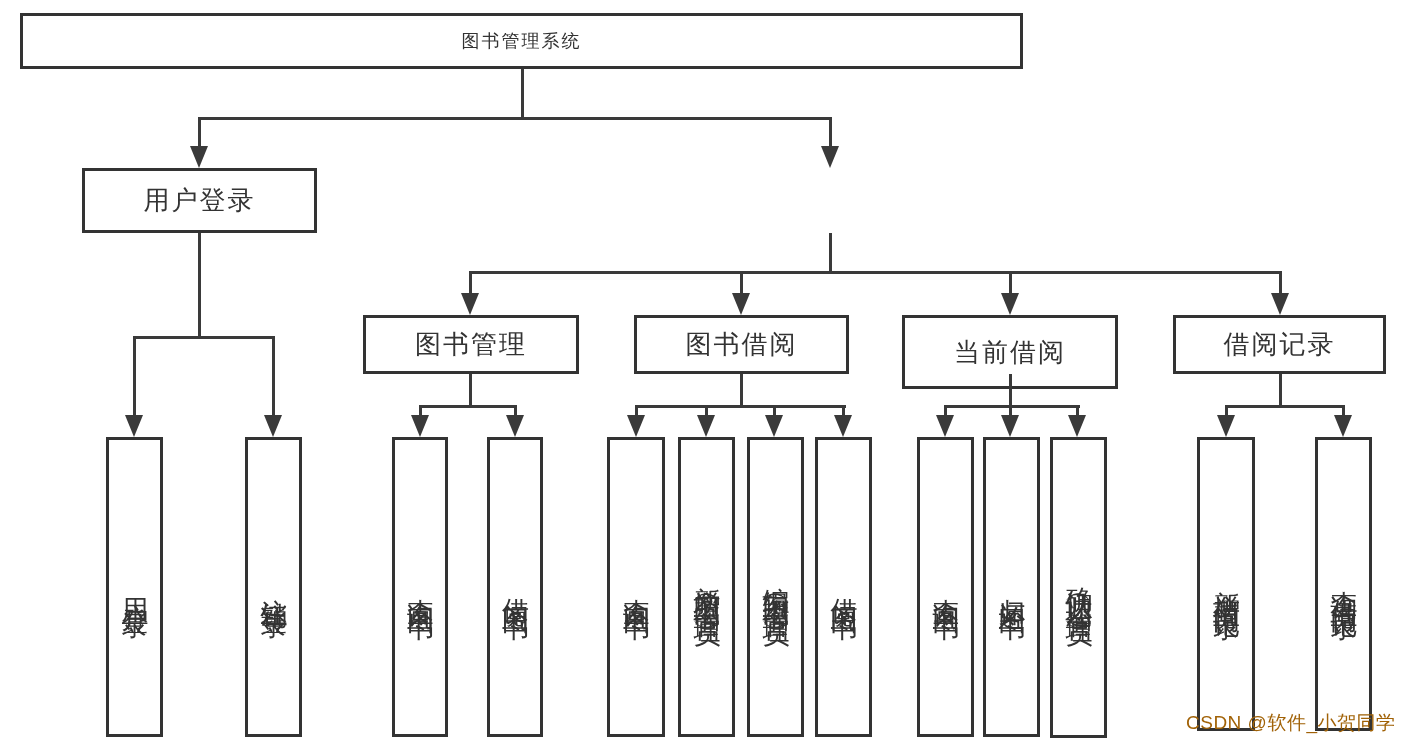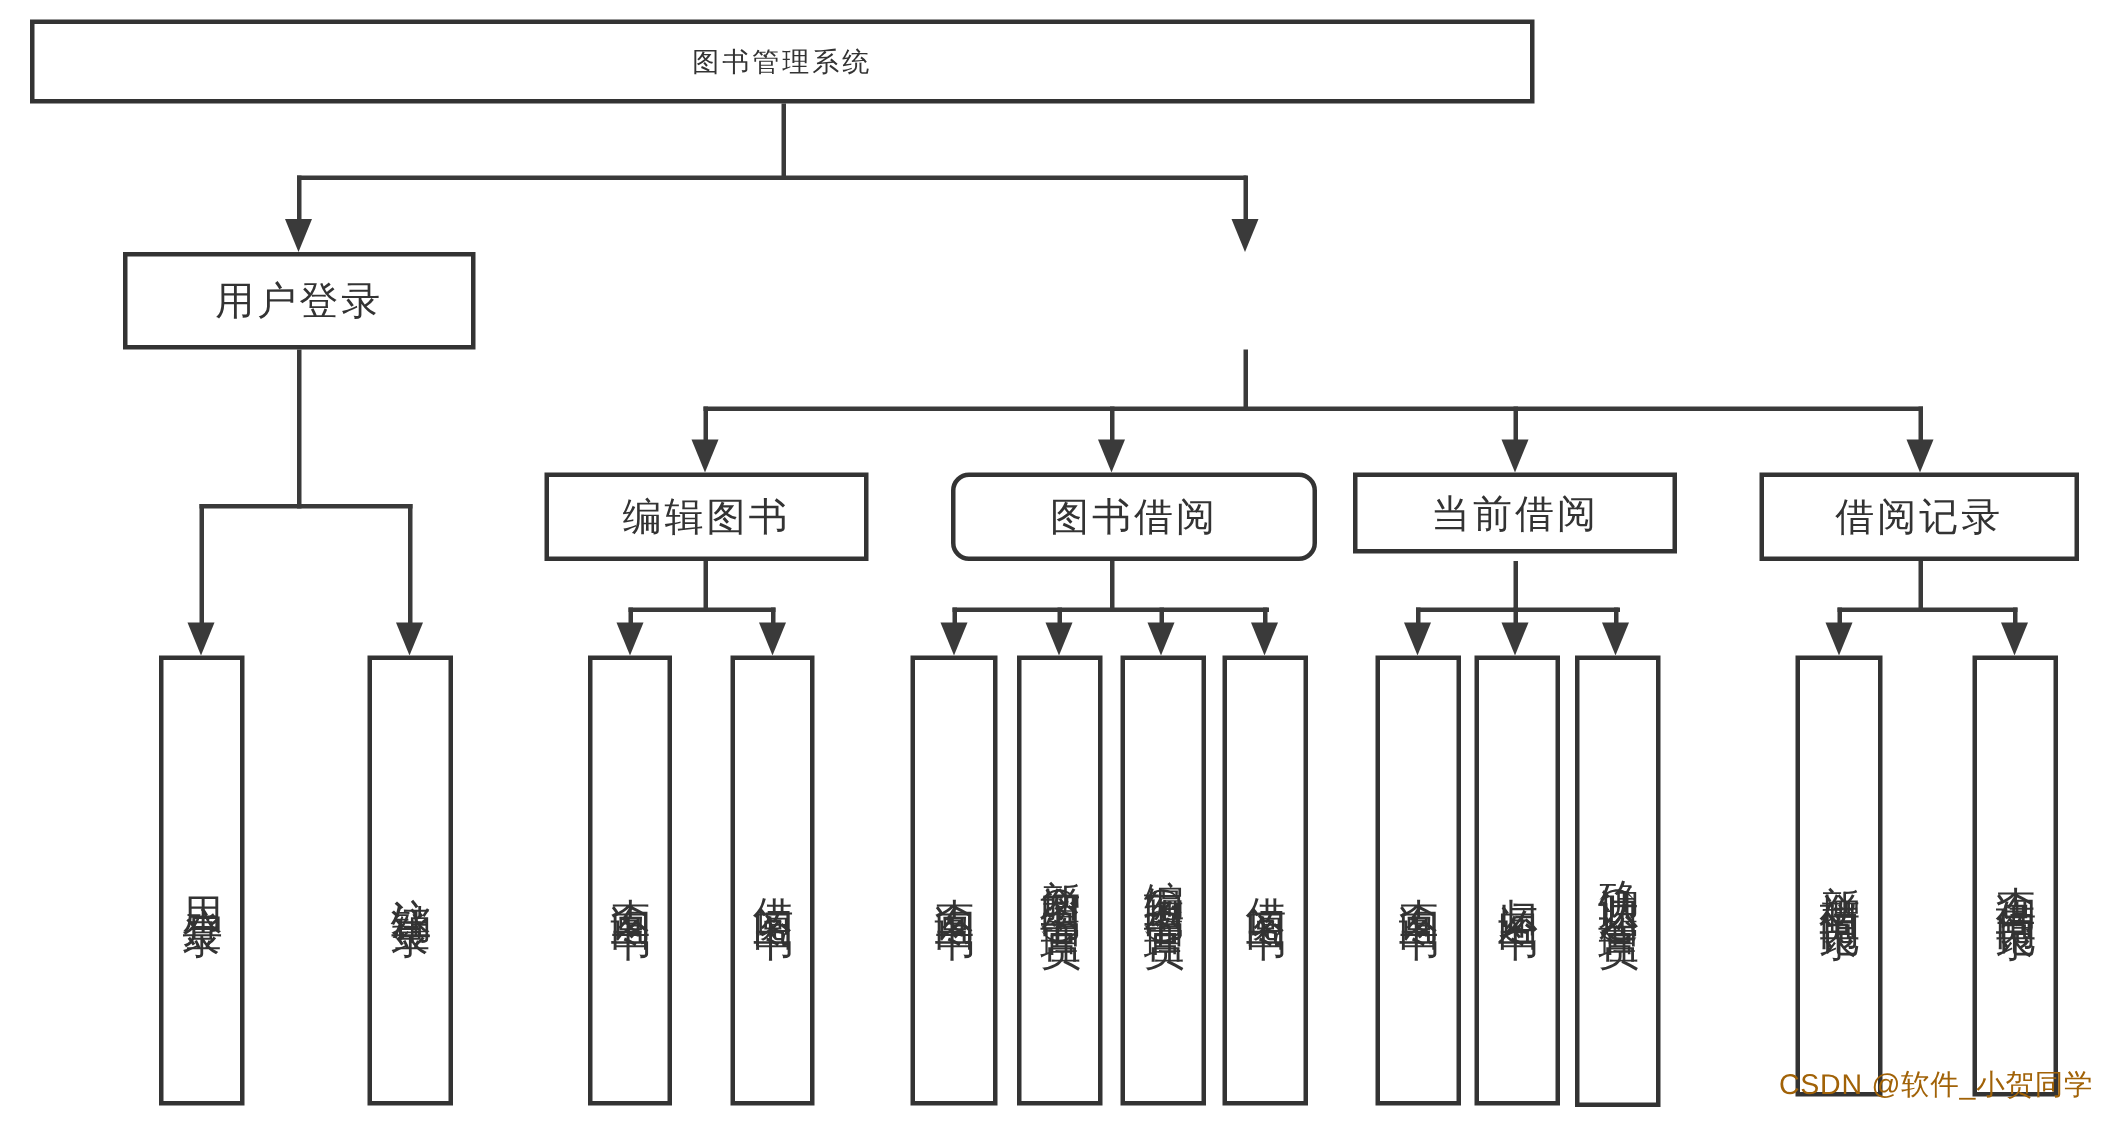--- a/index.html
+++ b/index.html
@@ -88,26 +88,26 @@
   <div class="vl" style="left:469px;top:271px;height:25px;"></div>
   <div class="ar" style="left:461px;top:293px;"></div>
   <div class="vl" style="left:740px;top:271px;height:25px;"></div>
   <div class="ar" style="left:732px;top:293px;"></div>
   <div class="vl" style="left:1009px;top:271px;height:25px;"></div>
   <div class="ar" style="left:1001px;top:293px;"></div>
   <div class="vl" style="left:1279px;top:271px;height:25px;"></div>
   <div class="ar" style="left:1271px;top:293px;"></div>
 
   <div class="box" style="left:363px;top:315px;width:216px;height:59px;">
-    <span class="h-label">编辑图书</span>
+    <span class="h-label">图书管理</span>
   </div>
-  <div class="box" style="left:634px;top:315px;width:244px;height:59px;border-radius:12px;">
+  <div class="box" style="left:634px;top:315px;width:215px;height:59px;">
     <span class="h-label">图书借阅</span>
   </div>
-  <div class="box" style="left:902px;top:315px;width:216px;height:54px;">
+  <div class="box" style="left:902px;top:315px;width:216px;height:74px;">
     <span class="h-label">当前借阅</span>
   </div>
   <div class="box" style="left:1173px;top:315px;width:213px;height:59px;">
     <span class="h-label">借阅记录</span>
   </div>
 
   <div class="vl" style="left:469px;top:374px;height:34px;"></div>
   <div class="hl" style="left:419px;top:405px;width:98px;"></div>
   <div class="vl" style="left:419px;top:405px;height:13px;"></div>
   <div class="ar" style="left:411px;top:415px;"></div>

